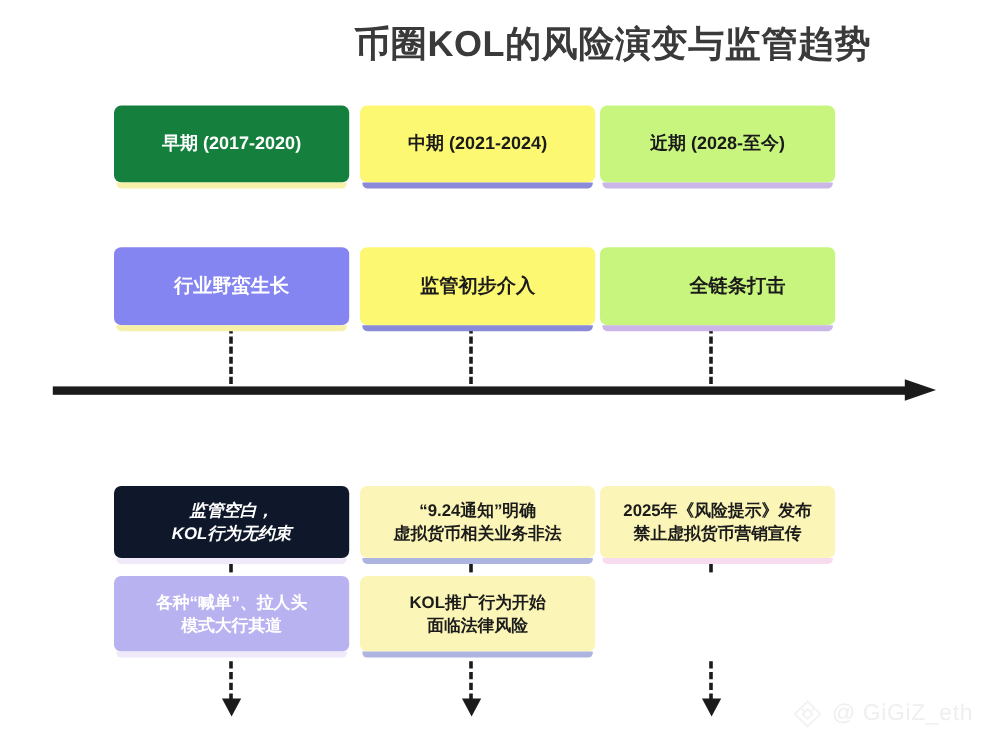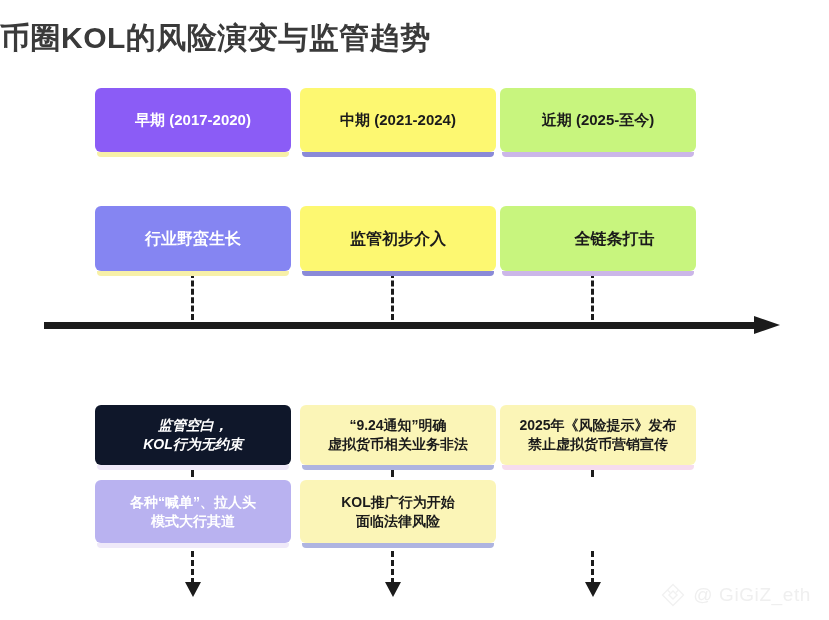--- a/index.html
+++ b/index.html
@@ -13,21 +13,21 @@
     position: relative;
     overflow: hidden;
     font-family: "Liberation Sans", "DejaVu Sans", sans-serif;
   }
 
   .page-title {
     position: absolute;
     top: 18px;
     left: 0;
     width: 726px;
-    text-align: left;
+    text-align: right;
     font-size: 30px;
     font-weight: bold;
     color: #3a3a3a;
     letter-spacing: 0.5px;
     line-height: 40px;
     white-space: nowrap;
   }
 
   
   .columns {
@@ -159,21 +159,21 @@
 <div class="dash" style="left:591px; top:551px; height:33px;"></div>
 <div class="dash-down-head" style="left:585px; top:582px;"></div>
 
 <div class="dash" style="left:191px; top:465px; height:12px;"></div>
 <div class="dash" style="left:391px; top:465px; height:12px;"></div>
 <div class="dash" style="left:591px; top:465px; height:12px;"></div>
 
 <div class="columns">
 
   <div class="column c0">
-    <div class="card row-head" style="background:#8b5cf6; color:#ffffff; --shadow:#f7f0a8;">
+    <div class="card row-head" style="background:#15803d; color:#ffffff; --shadow:#f7f0a8;">
       <span>早期 (2017-2020)</span>
     </div>
     <div class="card row-stage" style="background:#8585f2; color:#ffffff; --shadow:#f7f0a8;">
       <span>行业野蛮生长</span>
     </div>
     <div class="card row-evt1" style="background:#0f172a; color:#ffffff; --shadow:#efe9f9; white-space:pre-line;font-style:italic;">
       <span>监管空白，
 KOL行为无约束</span>
     </div>
     <div class="card row-evt2" style="background:#b9b2f0; color:#ffffff; --shadow:#efe9f9; white-space:pre-line;">
@@ -194,21 +194,21 @@
 虚拟货币相关业务非法</span>
     </div>
     <div class="card row-evt2" style="background:#fbf5b7; color:#1b1b1b; --shadow:#aeb4e0; white-space:pre-line;justify-content:center;">
       <span>KOL推广行为开始
 面临法律风险</span>
     </div>
   </div>
 
   <div class="column c2">
     <div class="card row-head" style="background:#c8f57e; color:#1b1b1b; --shadow:#cbb6e8;">
-      <span>近期 (2025-至今)</span>
+      <span>近期 (2028-至今)</span>
     </div>
     <div class="card row-stage" style="background:#c8f57e; color:#1b1b1b;padding-left:39px; --shadow:#cbb6e8;">
       <span>全链条打击</span>
     </div>
     <div class="card row-evt1" style="background:#fbf5b7; color:#1b1b1b; --shadow:#f6dcee; white-space:pre-line;">
       <span>2025年《风险提示》发布
 禁止虚拟货币营销宣传</span>
     </div>
   </div>
 

